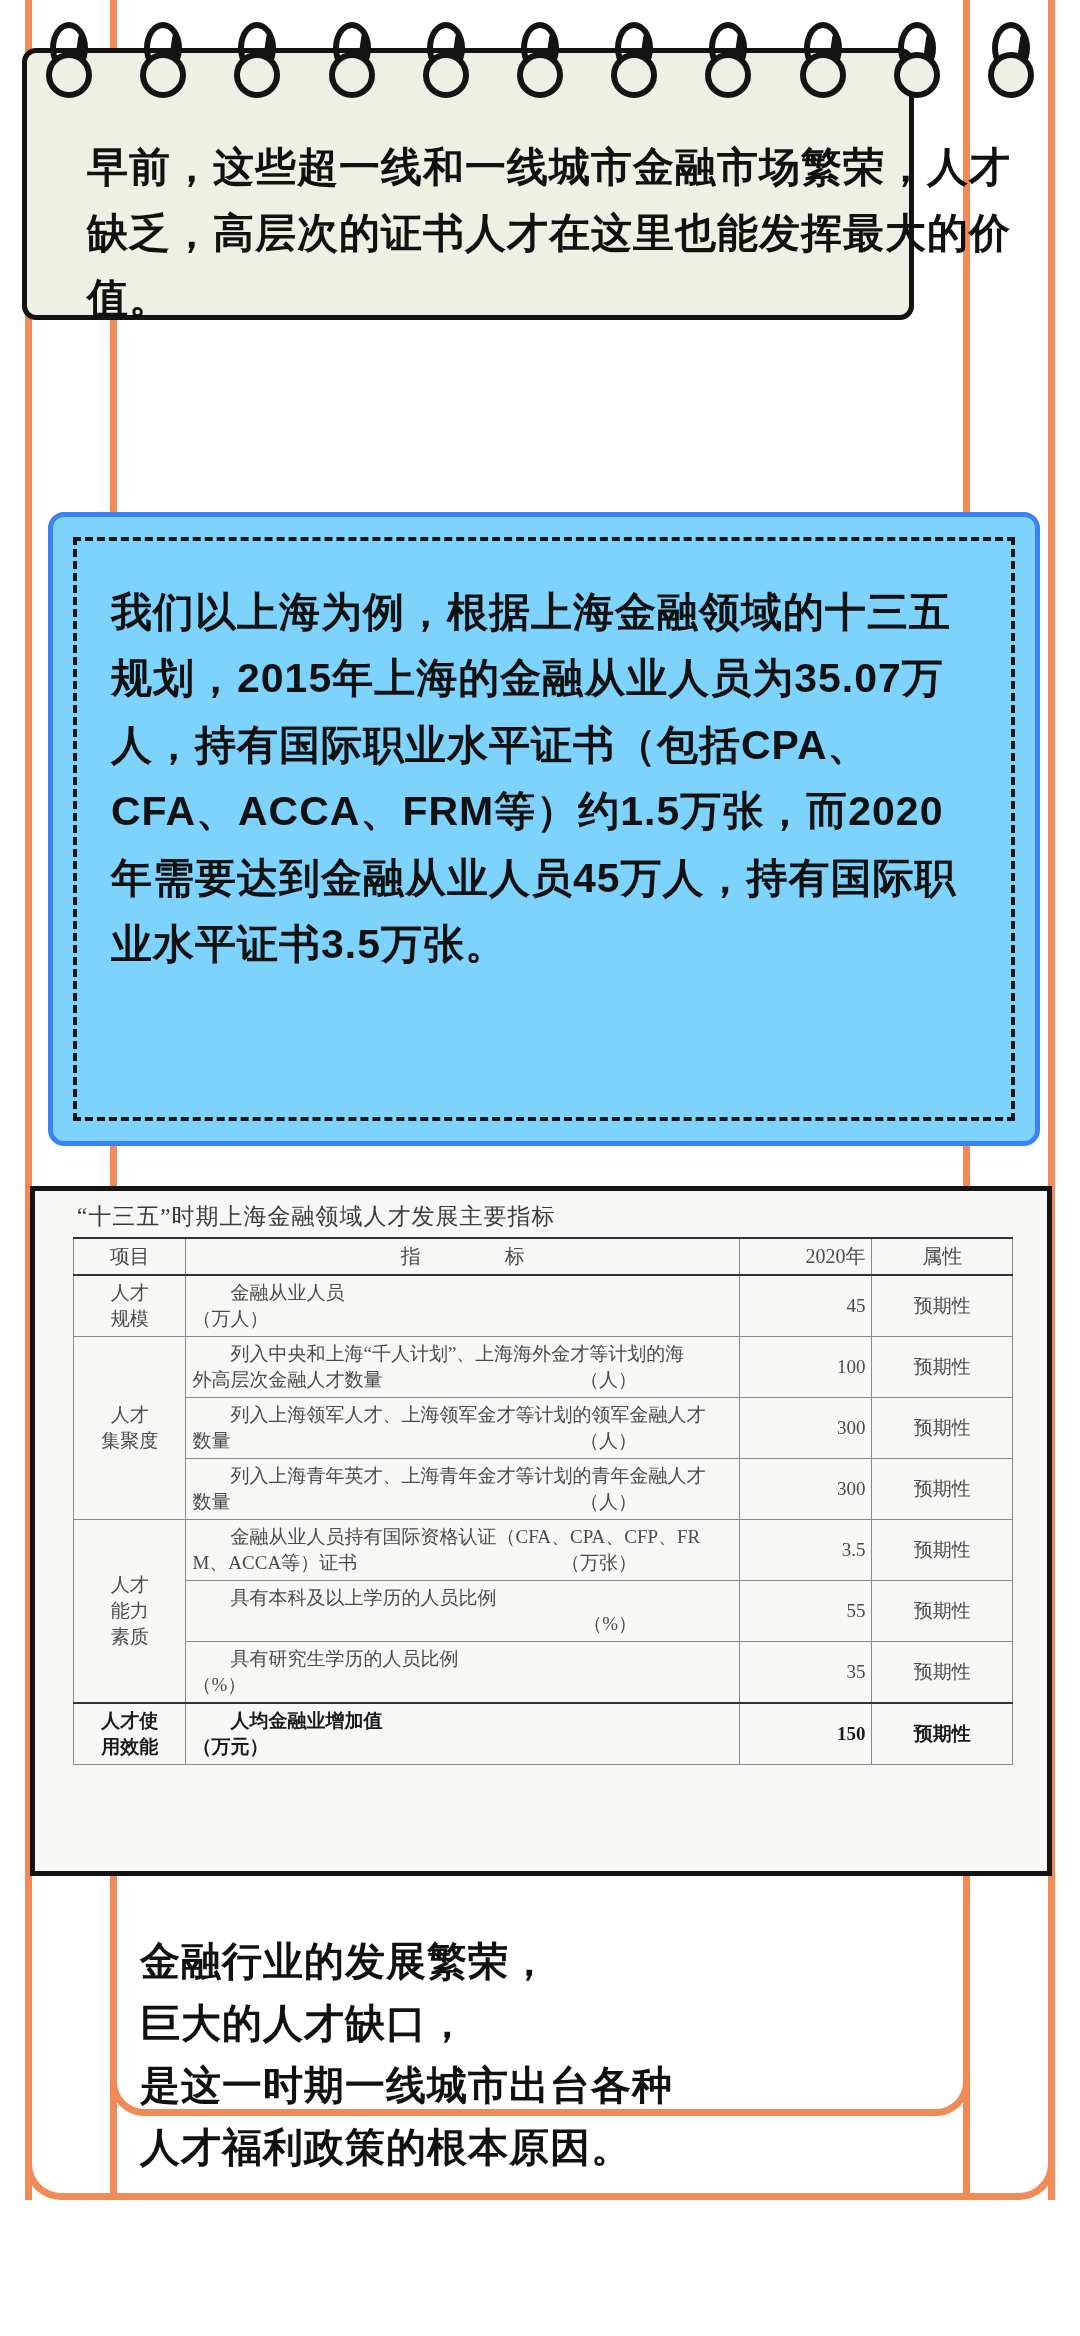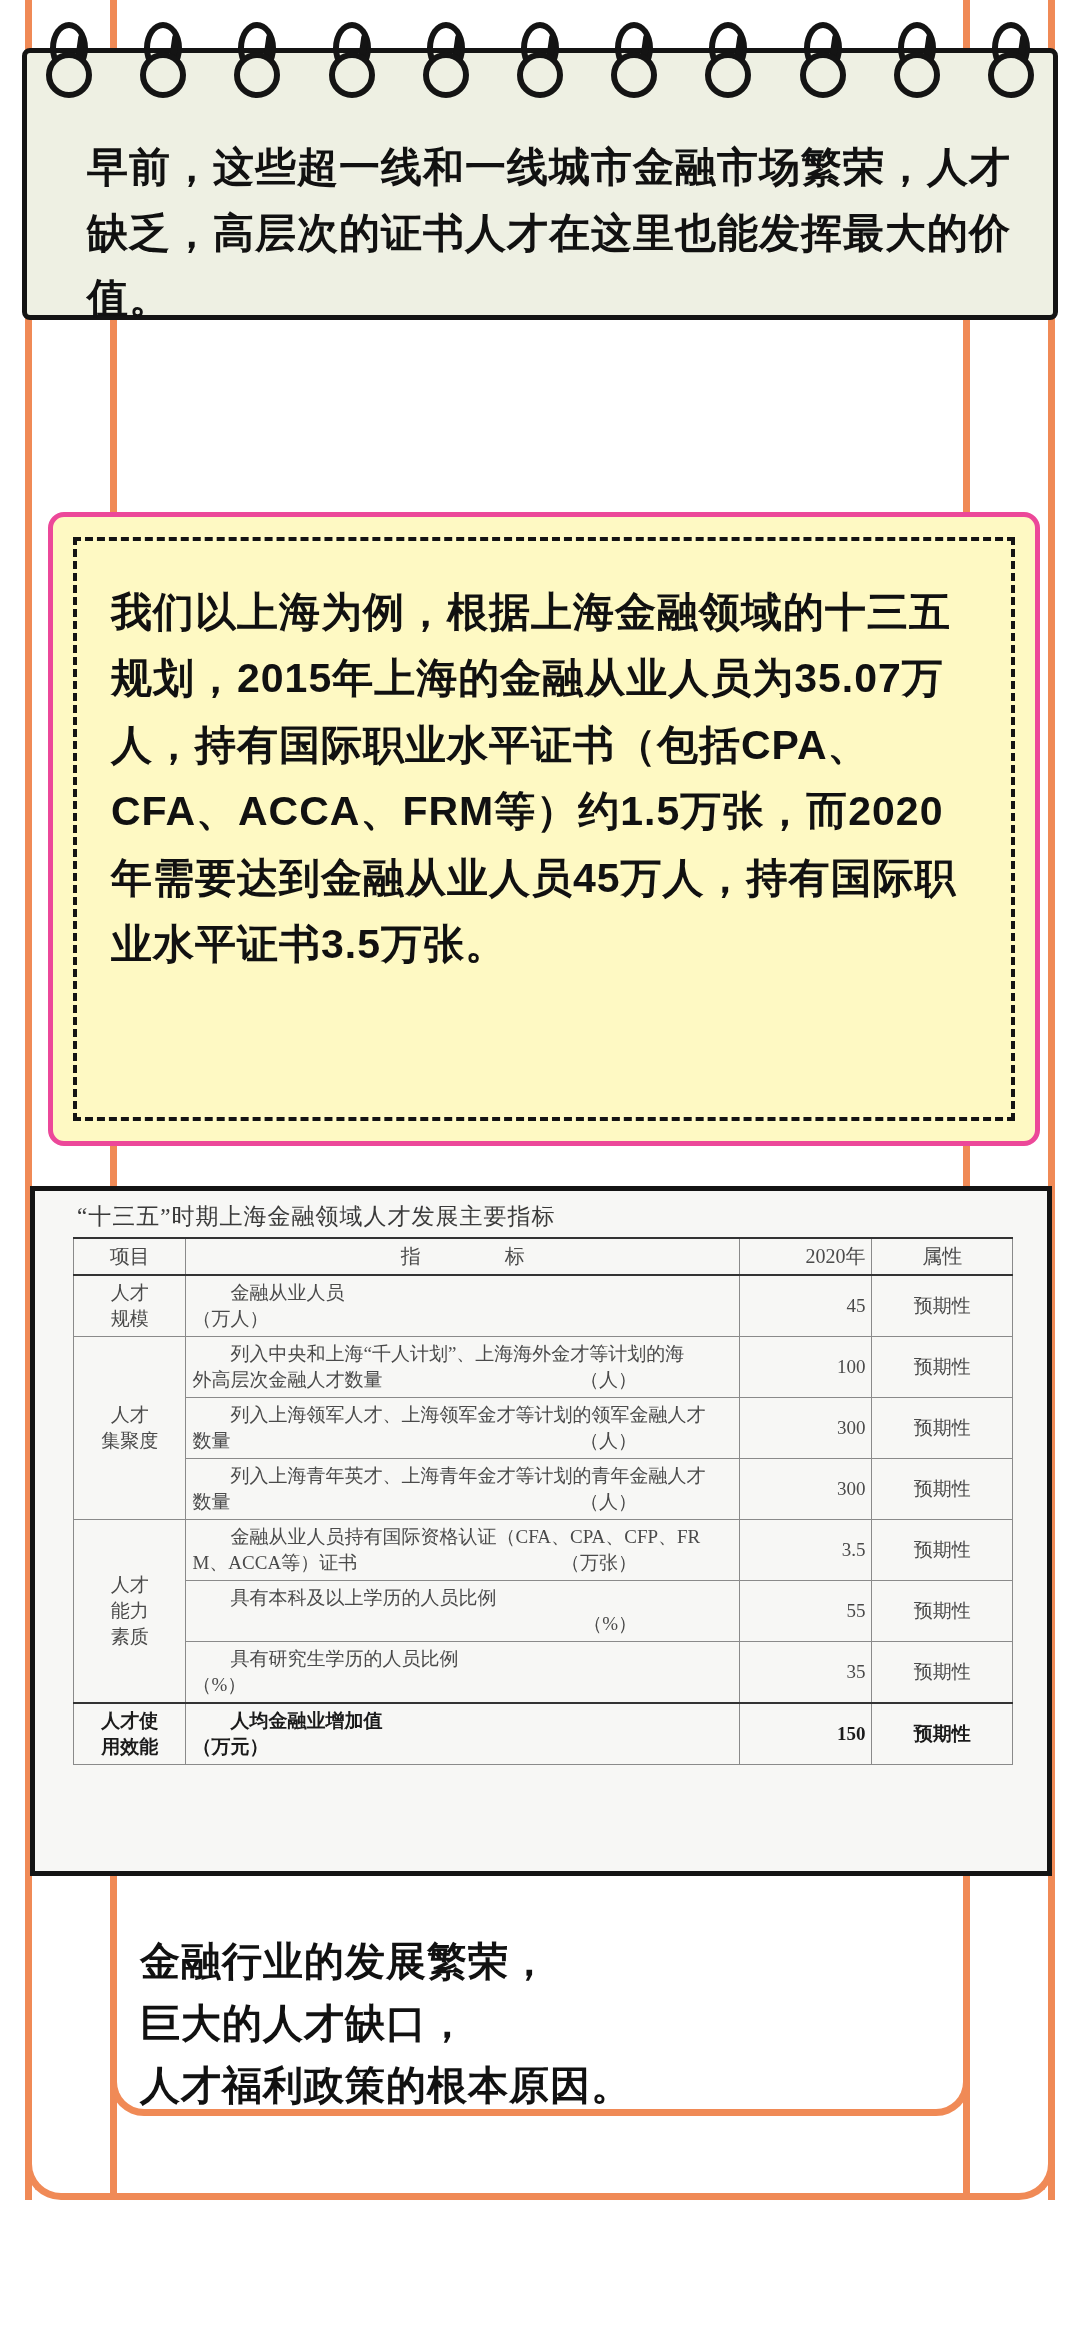--- a/index.html
+++ b/index.html
@@ -26,22 +26,22 @@
   .orange-corner-il{position:absolute;left:110px;top:2060px;width:56px;height:56px;
       border-left:7px solid #f08a56;border-bottom:7px solid #f08a56;
       border-bottom-left-radius:34px;box-sizing:border-box;}
   .orange-corner-ir{position:absolute;right:110px;top:2060px;width:56px;height:56px;
       border-right:7px solid #f08a56;border-bottom:7px solid #f08a56;
       border-bottom-right-radius:34px;box-sizing:border-box;}
   .mask-white{position:absolute;background:#ffffff;}
 
   
   .notepad{
-    position:absolute;left:22px;top:48px;width:1036px;height:272px;
-    background:#eef0e3;border:5px solid #141414;border-radius:8px;
+    position:absolute;left:22px;top:48px;width:892px;height:272px;
+    background:#eef0e3;border:5px solid #141414;border-radius:14px;
     box-sizing:border-box;
   }
   .notepad-text{
     position:absolute;left:60px;top:82px;width:930px;
     font-size:41px;line-height:1.60;color:#111;font-weight:700;
     letter-spacing:1px;
   }
   .rings{position:absolute;left:22px;top:22px;width:1036px;height:80px;}
   .ring{position:absolute;top:0;width:46px;height:72px;}
   .ring .top-loop{
@@ -55,21 +55,21 @@
     box-sizing:border-box;background:#eef0e3;
   }
   .ring .tail{
     position:absolute;left:30px;top:12px;width:7px;height:38px;
     background:#141414;transform:rotate(8deg);border-radius:3px;
   }
 
   
   .dashcard{
     position:absolute;left:48px;top:512px;width:992px;height:634px;
-    background:#fef9c3;border:5px solid #ec4899;border-radius:16px;
+    background:#7dd3fc;border:5px solid #3b82f6;border-radius:16px;
     box-sizing:border-box;
   }
   .dashcard .inner-dash{
     position:absolute;left:20px;top:20px;right:20px;bottom:20px;
     border:4px dashed #141414;
   }
   .dashcard-text{
     position:absolute;left:58px;top:62px;width:860px;
     font-size:41px;line-height:1.62;color:#111;font-weight:700;
     letter-spacing:1px;
@@ -295,14 +295,15 @@
           <td class="c-yr">150</td>
           <td class="c-attr">预期性</td>
         </tr>
       </tbody>
   </table>
 </div>
 
 <div class="bottom-block">
   <div>金融行业的发展繁荣，</div>
   <div>巨大的人才缺口，</div>
+  <div>是这一时期一线城市出台各种</div>
   <div>人才福利政策的根本原因。</div>
 </div>
 
 </body></html>

